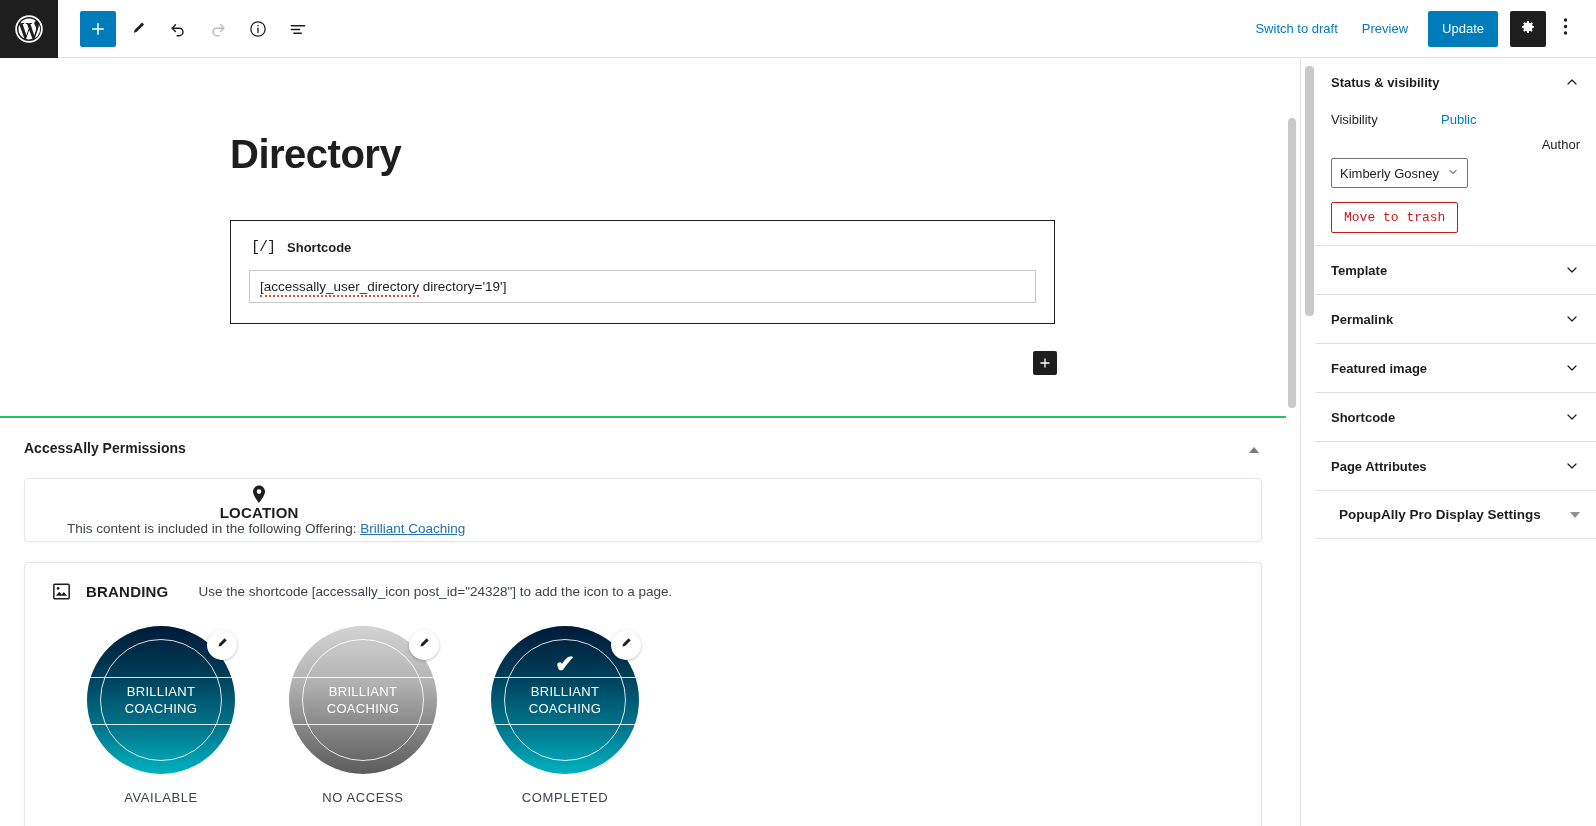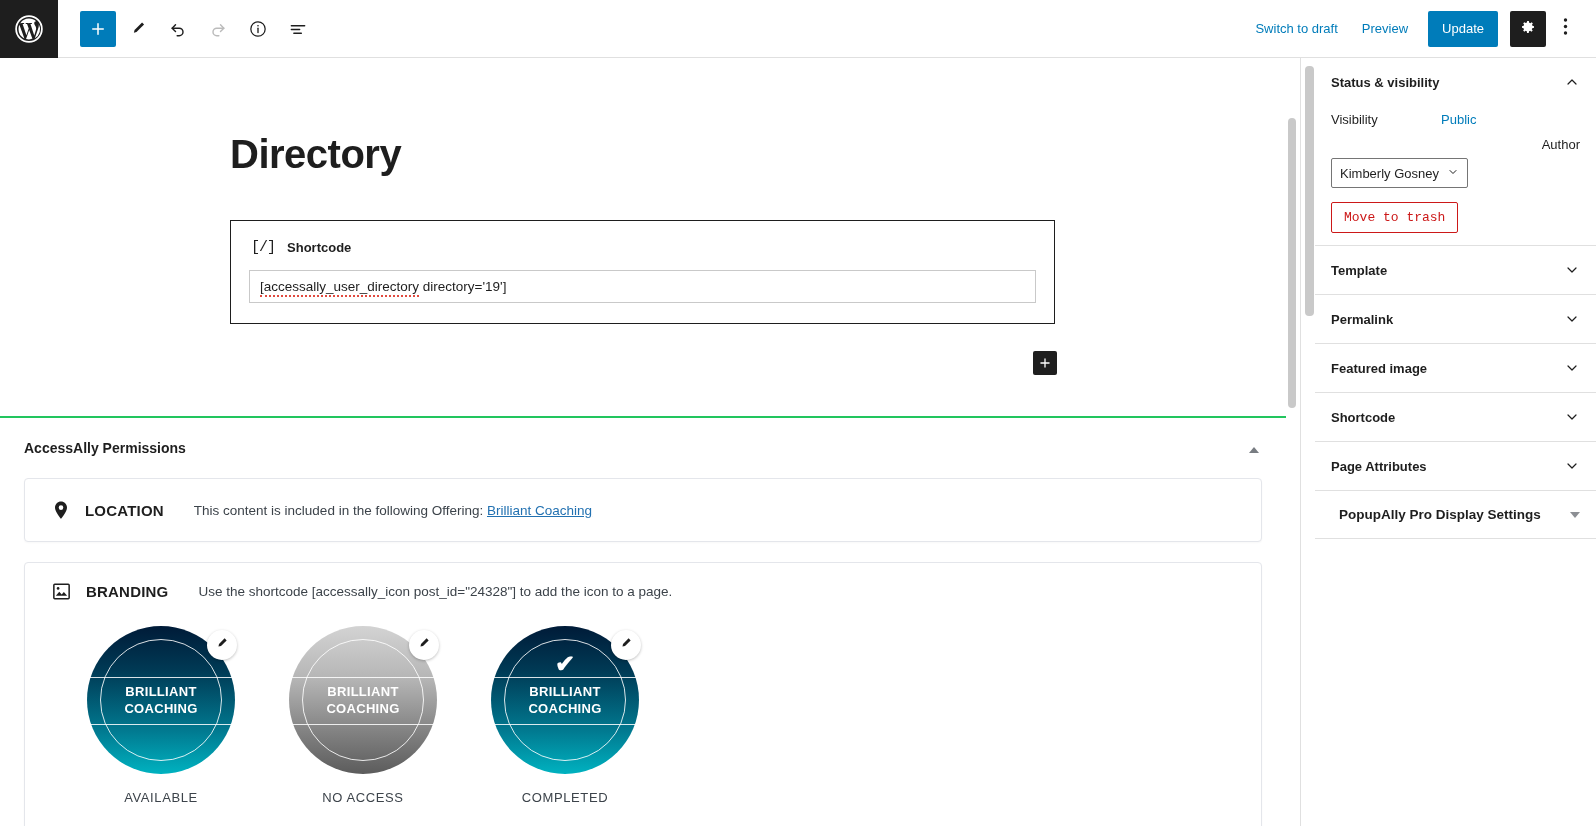--- a/index.html
+++ b/index.html
@@ -201,21 +201,21 @@
   .aa-card {
     margin: 8px 24px 0 24px;
     border: 1px solid #e4e6eb;
     border-radius: 4px;
     background: #fff;
     box-shadow: 0 1px 2px rgba(0,0,0,0.03);
   }
   .aa-row {
     display: flex; align-items: center;
     padding: 22px 28px 22px 28px;
-    gap: 16px;
+    flex-direction: column;
   }
   .aa-pin-icon { color: #1e1e1e; display: flex; align-items: center; }
   .aa-label {
     font-size: 15px;
     font-weight: bold;
     color: #1e1e1e;
     letter-spacing: 0.2px;
   }
   .aa-desc {
     font-size: 13.5px;
@@ -275,21 +275,20 @@
   .badge-bar-top { top: 51px; }
   .badge-bar-bot { top: 98px; }
   .badge-text {
     position: relative;
     z-index: 2;
     text-align: center;
     color: #fff;
     font-size: 13px;
     line-height: 17px;
     letter-spacing: 0.3px;
-    font-weight: bold;
   }
   .badge-check {
     position: absolute;
     top: 26px; left: 0; right: 0;
     text-align: center;
     color: #fff;
     font-size: 24px;
     font-weight: bold;
     line-height: 1;
     z-index: 2;

